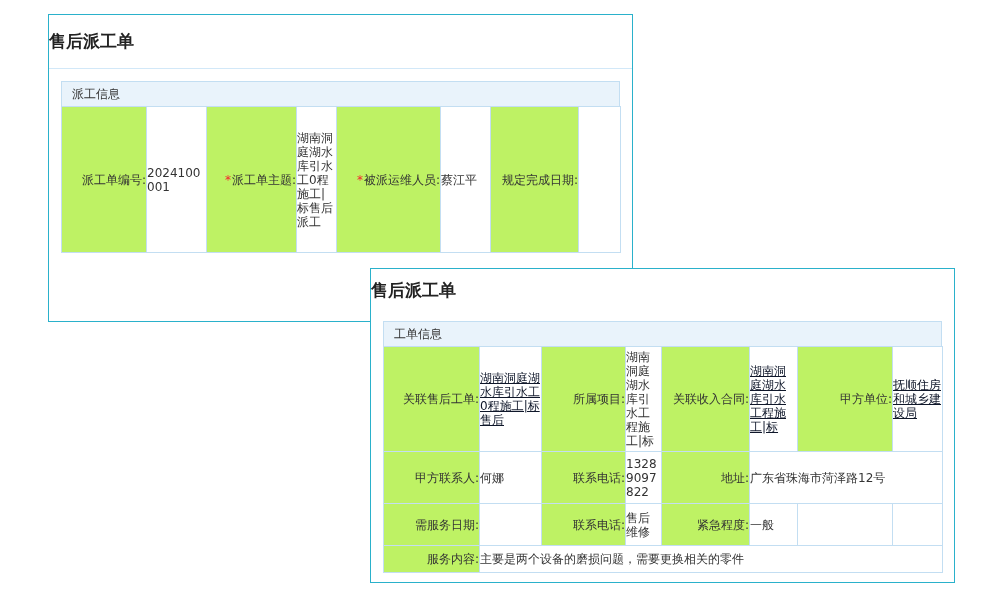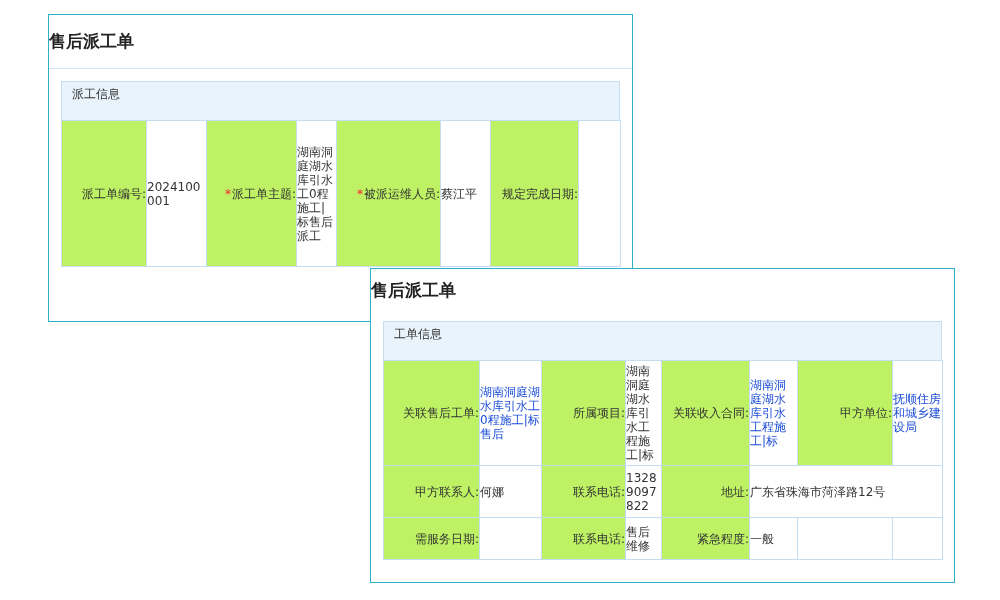--- a/index.html
+++ b/index.html
@@ -5,29 +5,29 @@
   * { margin:0; padding:0; box-sizing:border-box; }
   html, body { width:1000px; height:600px; background:#ffffff; overflow:hidden;
     font-family:"DejaVu Sans","Liberation Sans",sans-serif; font-size:12px; color:#333; }
   .card { position:absolute; background:#fff; border:1px solid #2ab1cb; }
   .card1 { left:48px; top:14px;  width:585px; height:308px; z-index:1; }
   .card2 { left:370px; top:268px; width:585px; height:315px; z-index:2; }
   .card-title { text-align:left; font-weight:bold; font-size:17px; color:#222; }
   .card1 .card-title { height:54px; line-height:53px; border-bottom:1px solid #d2e8f8; }
   .card2 .card-title { height:40px; line-height:42px; }
   .card-body { padding:12px; }
-  .section-bar { height:40px; line-height:24px; padding:0 10px; background:#e9f3fb;
+  .section-bar { height:26px; line-height:24px; padding:0 10px; background:#e9f3fb;
     border:1px solid #c3def2; font-size:12px; color:#333; }
   table.form { width:100%; border-collapse:collapse; table-layout:fixed; margin-top:-1px; }
   table.form td { border:1px solid #c3def2; padding:3px 0; vertical-align:middle;
     word-break:break-all; line-height:14px; font-size:12px; }
   td.lbl { background:#bef264; text-align:right; color:#333; }
   td.val { background:#ffffff; text-align:left; color:#333; }
   .req { color:#f5222d; margin-right:1px; }
-  a.lnk { color:#1d4ed8; cursor:pointer; }
+  a.lnk { color:#0f172a; text-decoration:underline; cursor:pointer; }
 </style>
 </head>
 <body>
 
 <div class="card card1">
   <div class="card-title">售后派工单</div>
   <div class="card-body">
     <div class="section-bar">派工信息</div>
     <table class="form">
       <colgroup>
@@ -93,16 +93,20 @@
       <tr style="height:42px">
         <td class="lbl">需服务日期:</td>
         <td class="val"></td>
         <td class="lbl">联系电话:</td>
         <td class="val">售后维修</td>
         <td class="lbl">紧急程度:</td>
         <td class="val">一般</td>
         <td class="val"></td>
         <td class="val"></td>
       </tr>
+      <tr style="height:27px">
+        <td class="lbl">服务内容:</td>
+        <td class="val" colspan="7">主要是两个设备的磨损问题，需要更换相关的零件</td>
+      </tr>
     </tbody>
       </table>
   </div>
 </div>
 
 </body></html>

